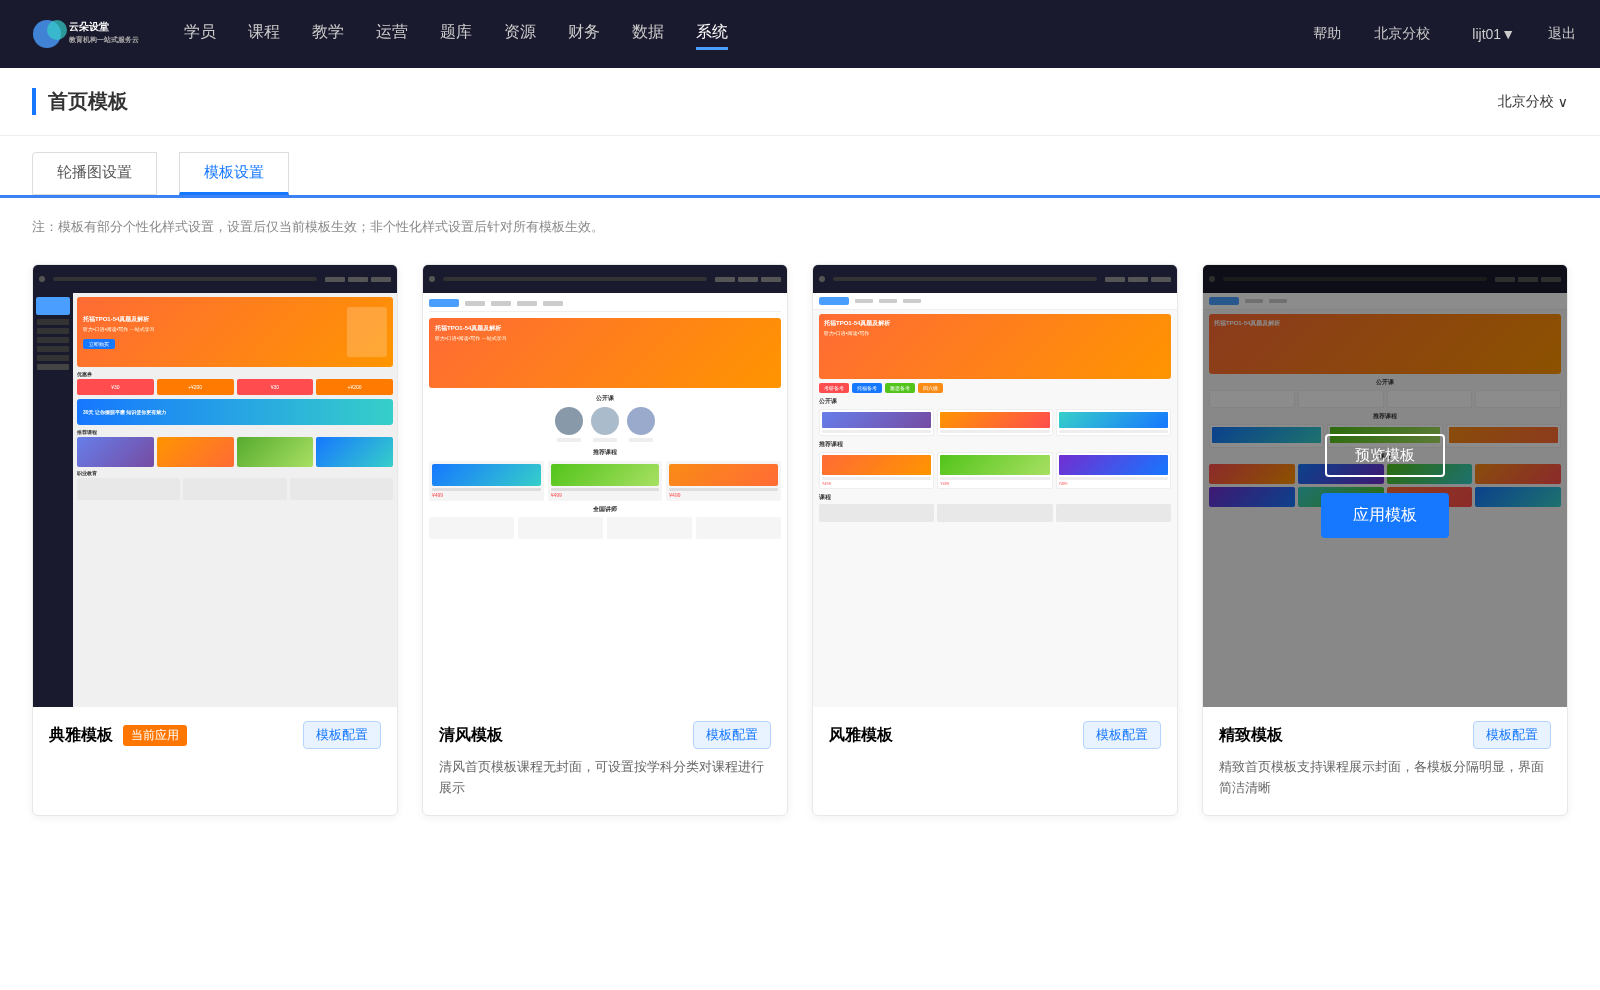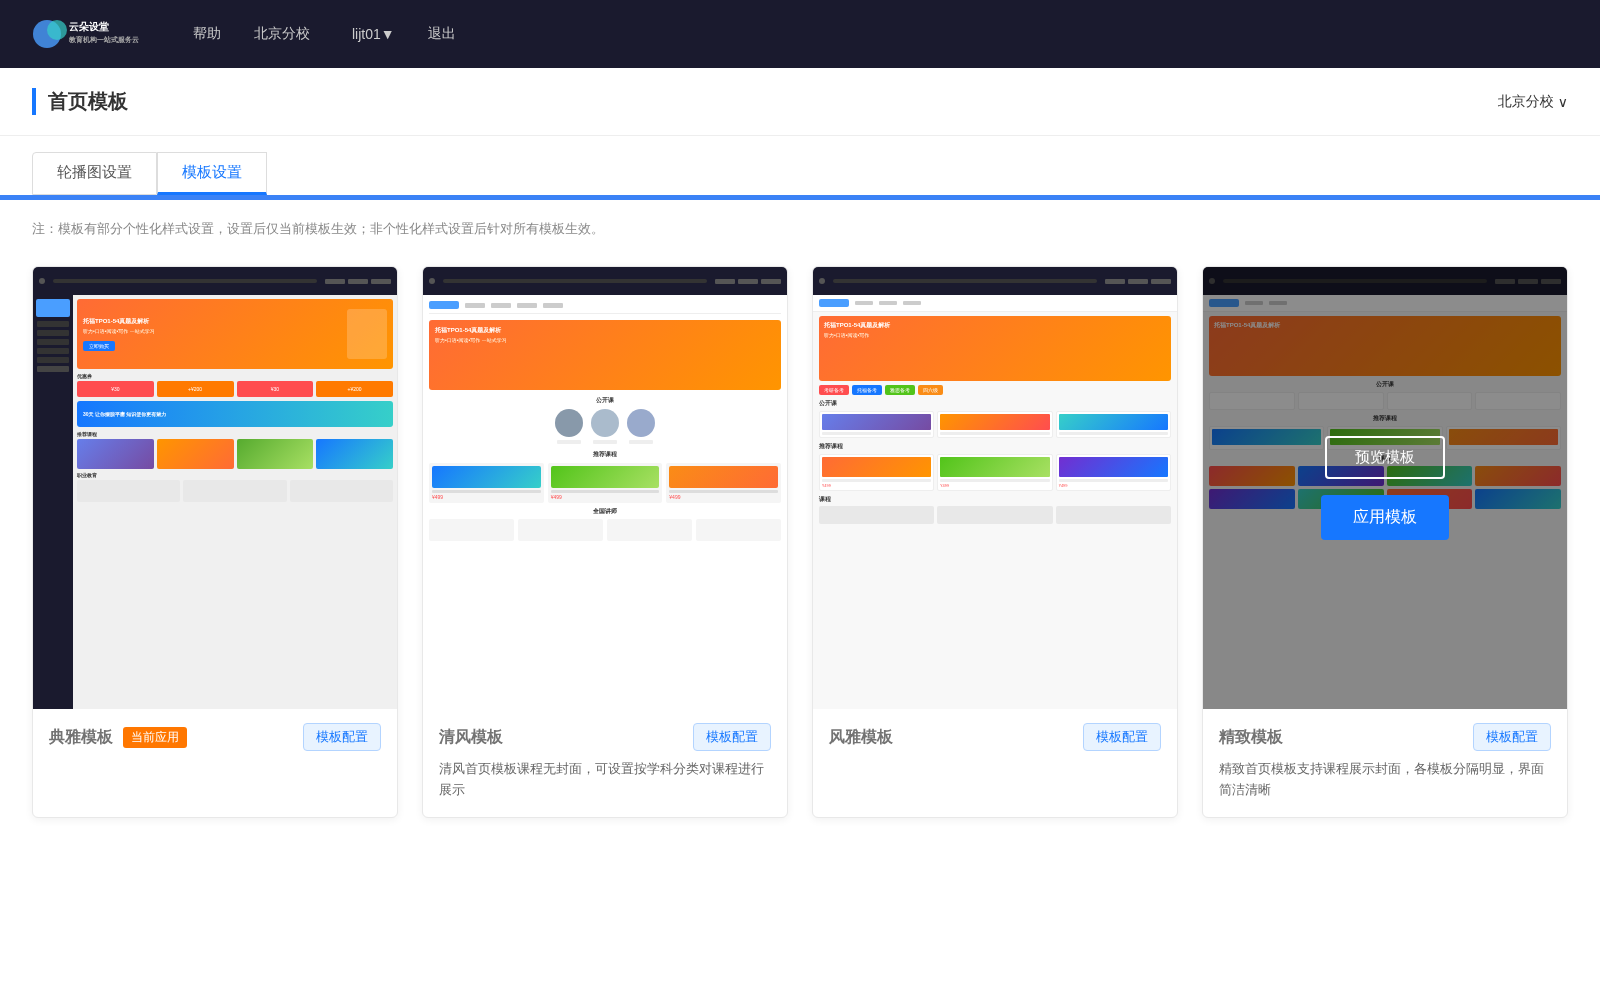--- a/index.html
+++ b/index.html
@@ -80,21 +80,22 @@
       cursor: pointer;
       display: flex;
       align-items: center;
       gap: 4px;
     }
 
     
     .tabs-area {
       padding: 16px 32px 0;
       display: flex;
-      border-bottom: 5px solid #3b82f6;
+      border-bottom: 3px solid #3b82f6;
+      gap: 22px;
     }
     .tab {
       padding: 10px 24px;
       font-size: 15px;
       cursor: pointer;
       border: 1px solid #ddd;
       background: #fff;
       color: #555;
       margin-right: 0;
     }
@@ -171,21 +172,21 @@
     }
     .template-title-row {
       display: flex;
       align-items: center;
       gap: 10px;
       margin-bottom: 8px;
     }
     .template-name {
       font-size: 16px;
       font-weight: bold;
-      color: #737373;
+      color: #000000;
     }
     .badge-current {
       background: #ff7700;
       color: #fff;
       font-size: 12px;
       padding: 2px 8px;
       border-radius: 3px;
     }
     .btn-config {
       margin-left: auto;
@@ -235,20 +236,31 @@
     <div class="logo-icon">
       <svg width="110" height="40" viewBox="0 0 110 40">
         <circle cx="18" cy="20" r="14" fill="#4a9eff" opacity="0.8"></circle>
         <circle cx="28" cy="16" r="10" fill="#36cfc9" opacity="0.7"></circle>
         <text x="40" y="16" fill="#fff" font-size="10" font-weight="bold">云朵设堂</text>
         <text x="40" y="28" fill="#aaa" font-size="7">教育机构一站式服务云平台</text>
       </svg>
     </div>
   </div>
 
+  <div class="nav-items">
+    <span class="nav-item">学员</span>
+    <span class="nav-item">课程</span>
+    <span class="nav-item">教学</span>
+    <span class="nav-item">运营</span>
+    <span class="nav-item">题库</span>
+    <span class="nav-item">资源</span>
+    <span class="nav-item">财务</span>
+    <span class="nav-item">数据</span>
+    <span class="nav-item active">系统</span>
+  </div>
 
   <div class="nav-right">
     <span>帮助</span>
     <span>北京分校</span>
     <span>
       <span>lijt01</span>▼
     </span>
     <span>退出</span>
   </div>
 </nav>

